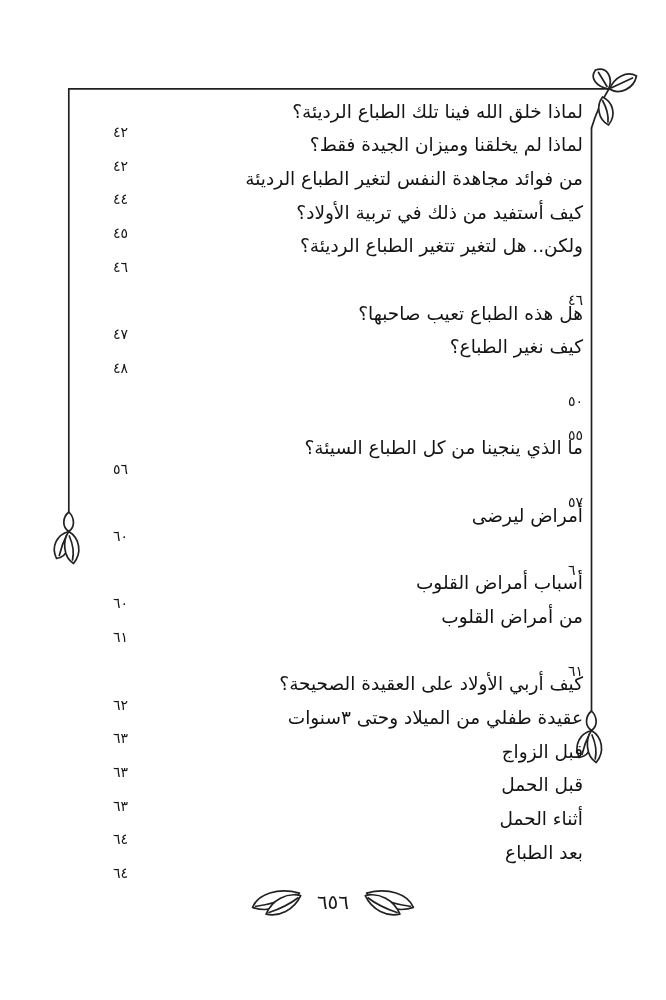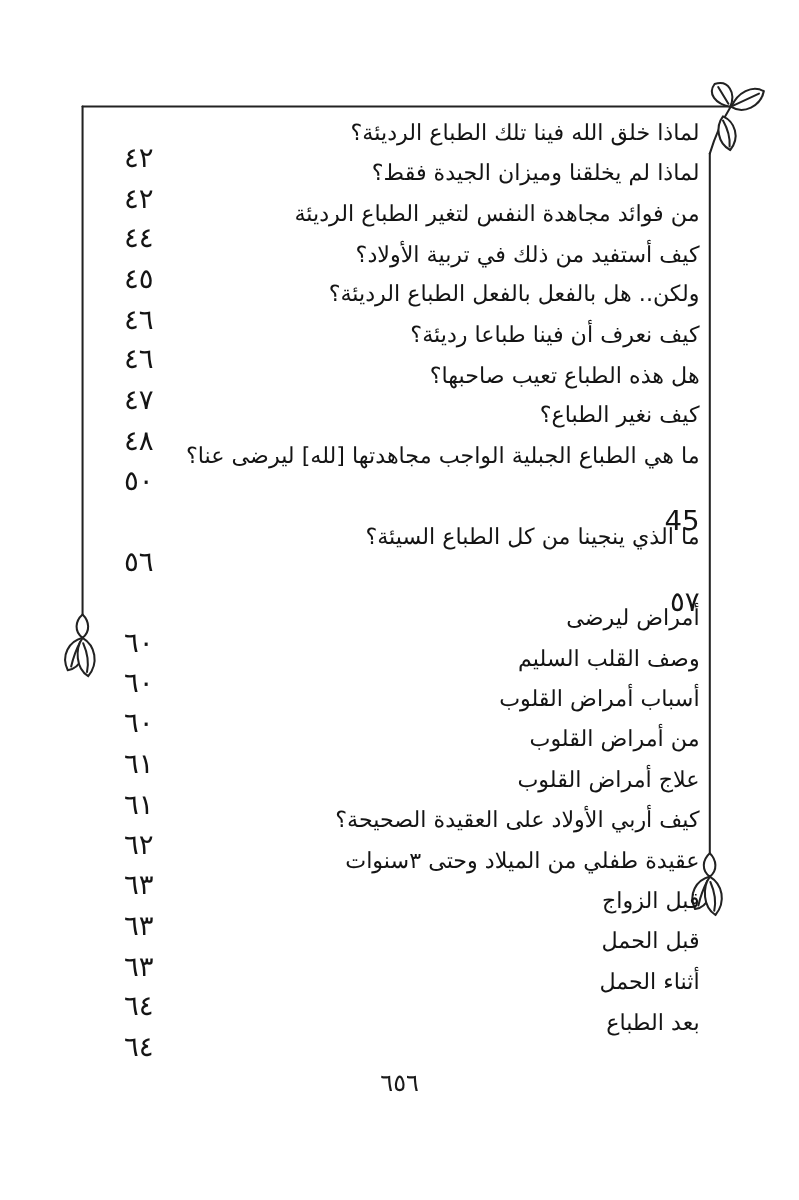--- a/index.html
+++ b/index.html
@@ -41,37 +41,36 @@
     padding-right: 9px;   
     padding-left: 30px;   
   }
   .toc-title {
     font-size: 18.5px;
     line-height: 1;
     white-space: nowrap;
     letter-spacing: 0;
   }
   .toc-num {
-    font-size: 23px;
+    font-size: 14px;
     direction: rtl;
     min-width: 30px;
     text-align: right;
     margin-top: 40px;
   }
   .footer {
     position: absolute;
     top: 879px;
     left: 0;
     width: 666px;
     height: 46px;
     display: flex;
     justify-content: center;
     align-items: center;
     gap: 14px;
-    flex-direction: column;
   }
   .footer-num {
     font-size: 20px;
     direction: rtl;
     color: #1a1a1a;
   }
   .flourish { width: 54px; height: 38px; }
   .flourish path {
     stroke: #222222;
     stroke-width: 1.9;
@@ -132,67 +131,63 @@
     </div>
       <div class="toc-row">
       <span class="toc-title">من فوائد مجاهدة النفس لتغير الطباع الرديئة</span>
       <span class="toc-num">٤٤</span>
     </div>
       <div class="toc-row">
       <span class="toc-title">كيف أستفيد من ذلك في تربية الأولاد؟</span>
       <span class="toc-num">٤٥</span>
     </div>
       <div class="toc-row">
-      <span class="toc-title">ولكن.. هل بالفعل بالفعل الطباع الرديئة؟</span>
+      <span class="toc-title">ولكن.. هل لتغير تتغير الطباع الرديئة؟</span>
       <span class="toc-num">٤٦</span>
     </div>
       <div class="toc-row">
-      <span class="toc-title">كيف نعرف أن فينا طباعا رديئة؟</span>
       <span class="toc-num">٤٦</span>
     </div>
       <div class="toc-row">
       <span class="toc-title">هل هذه الطباع تعيب صاحبها؟</span>
       <span class="toc-num">٤٧</span>
     </div>
       <div class="toc-row">
       <span class="toc-title">كيف نغير الطباع؟</span>
       <span class="toc-num">٤٨</span>
     </div>
       <div class="toc-row">
-      <span class="toc-title">ما هي الطباع الجبلية الواجب مجاهدتها [لله] ليرضى عنا؟</span>
       <span class="toc-num">٥٠</span>
     </div>
       <div class="toc-row">
-      <span class="toc-num">45</span>
+      <span class="toc-num">٥٥</span>
     </div>
       <div class="toc-row">
       <span class="toc-title">ما الذي ينجينا من كل الطباع السيئة؟</span>
       <span class="toc-num">٥٦</span>
     </div>
       <div class="toc-row">
       <span class="toc-num">٥٧</span>
     </div>
       <div class="toc-row">
       <span class="toc-title">أمراض ليرضى</span>
       <span class="toc-num">٦٠</span>
     </div>
       <div class="toc-row">
-      <span class="toc-title">وصف القلب السليم</span>
       <span class="toc-num">٦٠</span>
     </div>
       <div class="toc-row">
       <span class="toc-title">أسباب أمراض القلوب</span>
       <span class="toc-num">٦٠</span>
     </div>
       <div class="toc-row">
       <span class="toc-title">من أمراض القلوب</span>
       <span class="toc-num">٦١</span>
     </div>
       <div class="toc-row">
-      <span class="toc-title">علاج أمراض القلوب</span>
       <span class="toc-num">٦١</span>
     </div>
       <div class="toc-row">
       <span class="toc-title">كيف أربي الأولاد على العقيدة الصحيحة؟</span>
       <span class="toc-num">٦٢</span>
     </div>
       <div class="toc-row">
       <span class="toc-title">عقيدة طفلي من الميلاد وحتى ٣سنوات</span>
       <span class="toc-num">٦٣</span>
     </div>

